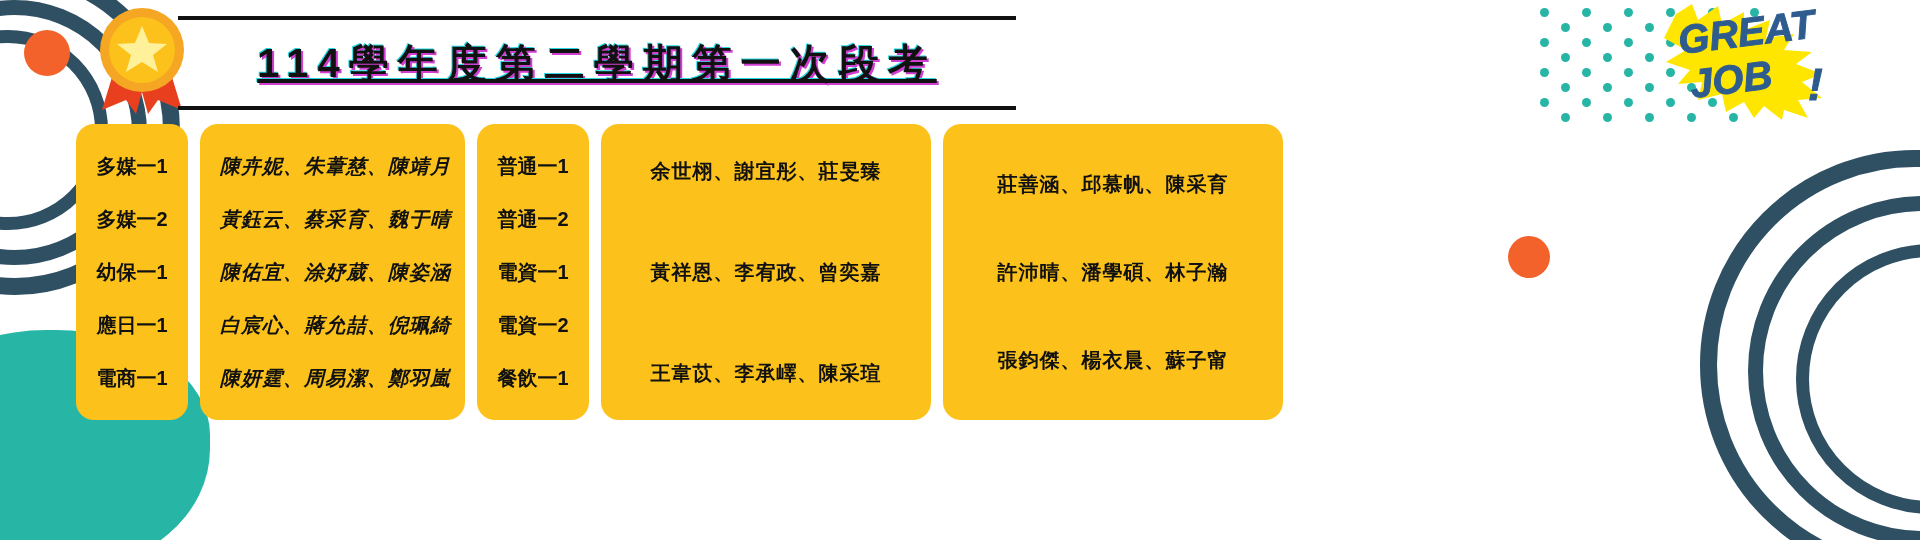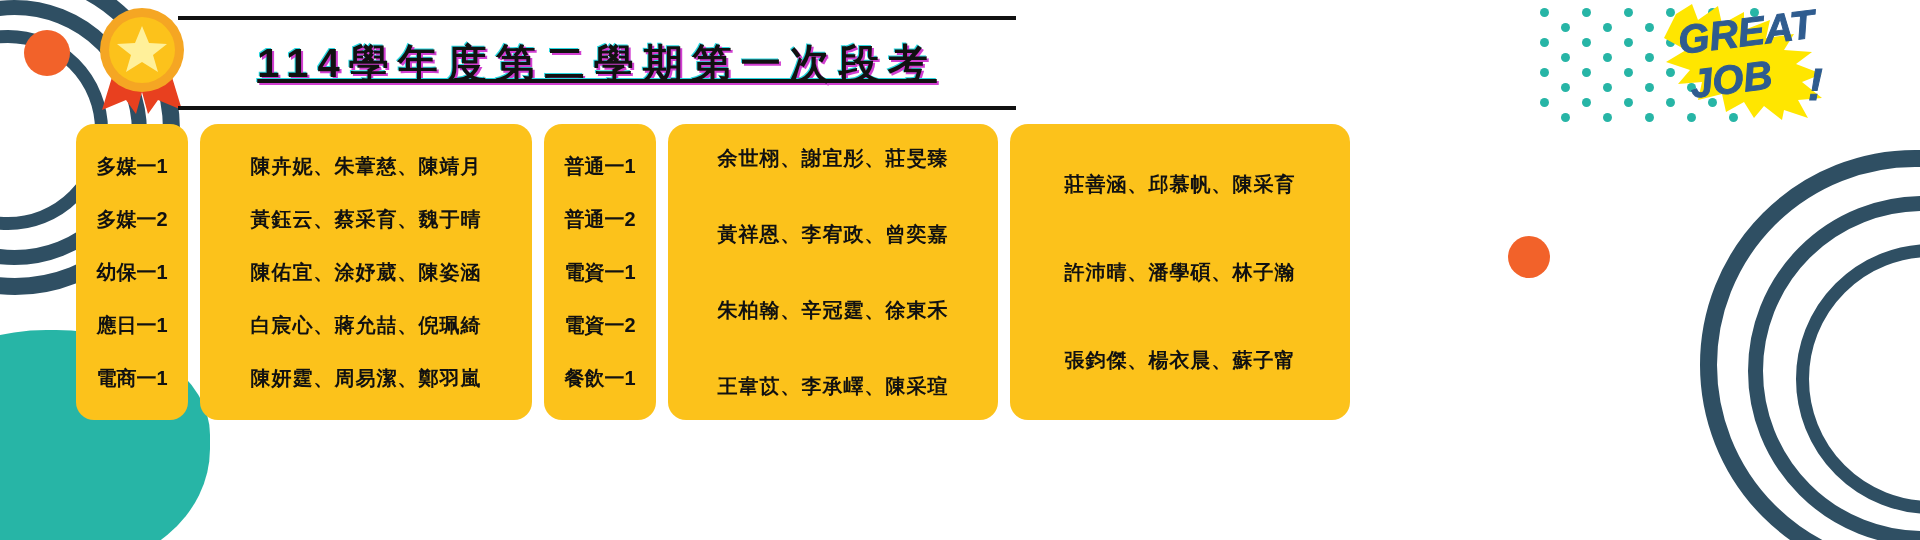--- a/index.html
+++ b/index.html
@@ -97,21 +97,21 @@
     background:#fcc21b;
     border-radius:18px;
     display:flex;flex-direction:column;
     justify-content:space-around;
     padding:16px 0;
     box-sizing:border-box;
     height:296px;
   }
   .pill.label{width:112px;}
   .pill.names{padding-left:20px;padding-right:20px;}
-  .pill.names.w1{width:332px;}
+  .pill.names.w1{width:265px;font-style:italic;}
   .pill.names.w2{width:330px;gap:40px;}
   .pill.names.w3{width:340px;}
 
   .cell{
     font-size:20px;font-weight:bold;color:#111;
     line-height:1;white-space:nowrap;text-align:center;
     letter-spacing:0px;
   }
   .pill.names .cell{text-align:center;letter-spacing:1px;}
 </style>
@@ -228,21 +228,20 @@
       <div class="pill label">
         <div class="cell">普通一1</div>
         <div class="cell">普通一2</div>
         <div class="cell">電資一1</div>
         <div class="cell">電資一2</div>
         <div class="cell">餐飲一1</div>
       </div>
       <div class="pill names w2">
         <div class="cell">余世栩、謝宜彤、莊旻臻</div>
         <div class="cell">黃祥恩、李宥政、曾奕嘉</div>
-        <div class="cell">朱柏翰、辛冠霆、徐東禾</div>
         <div class="cell">王韋苡、李承嶧、陳采瑄</div>
       </div>
     </div>
 
     <div class="colgroup">
       <div class="pill names w3">
         <div class="cell">莊善涵、邱慕帆、陳采育</div>
         <div class="cell">許沛晴、潘學碩、林子瀚</div>
         <div class="cell">張鈞傑、楊衣晨、蘇子甯</div>
       </div>

